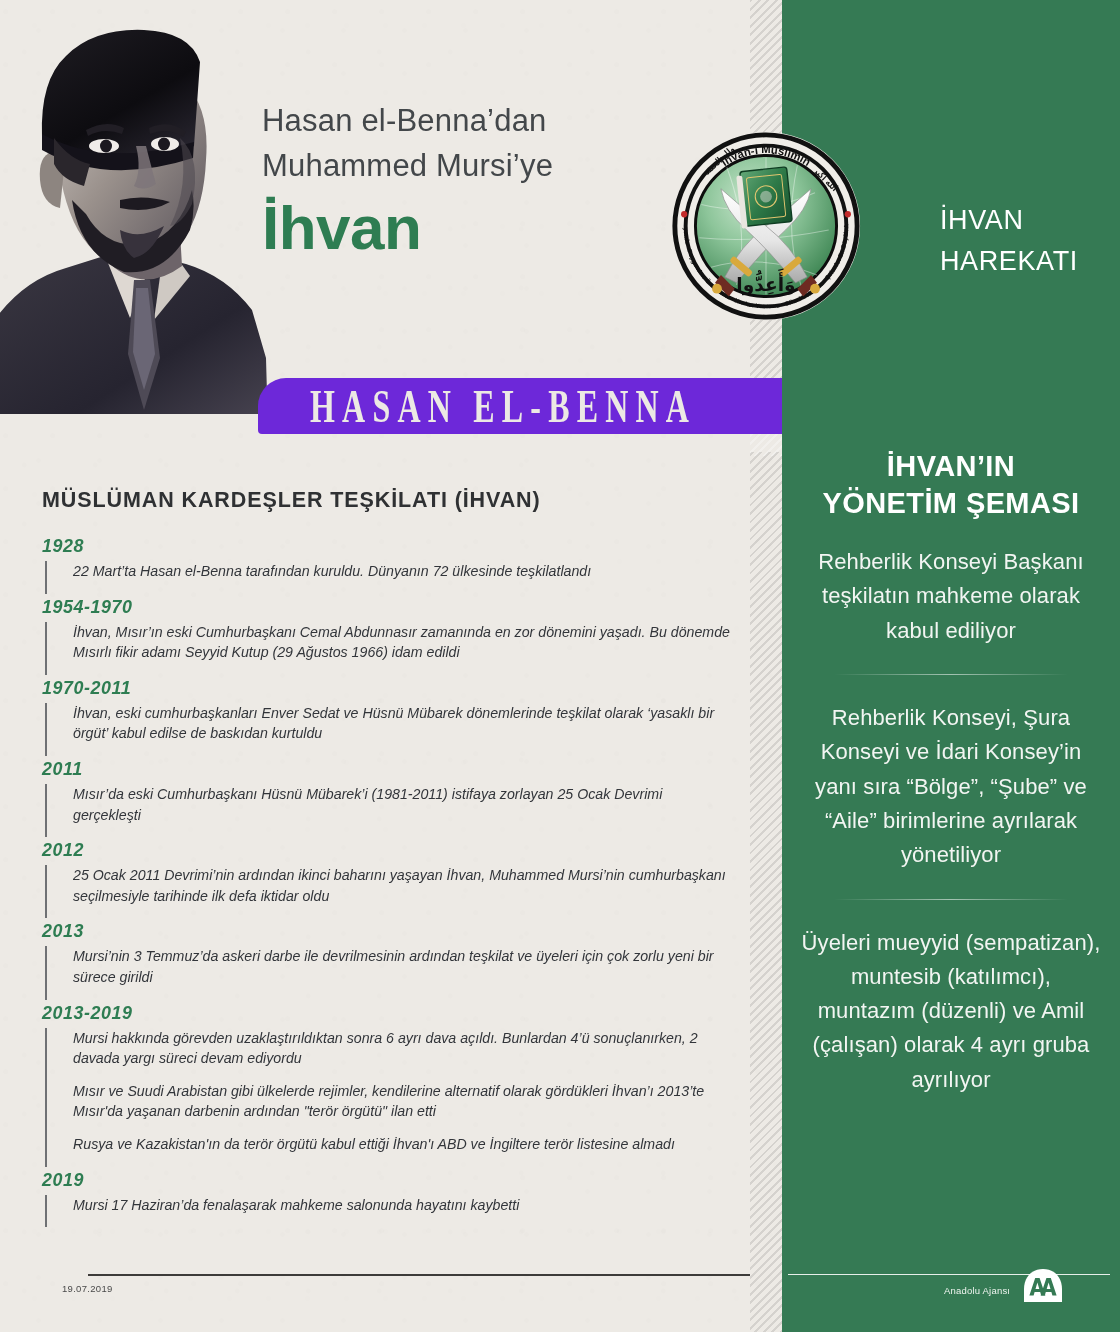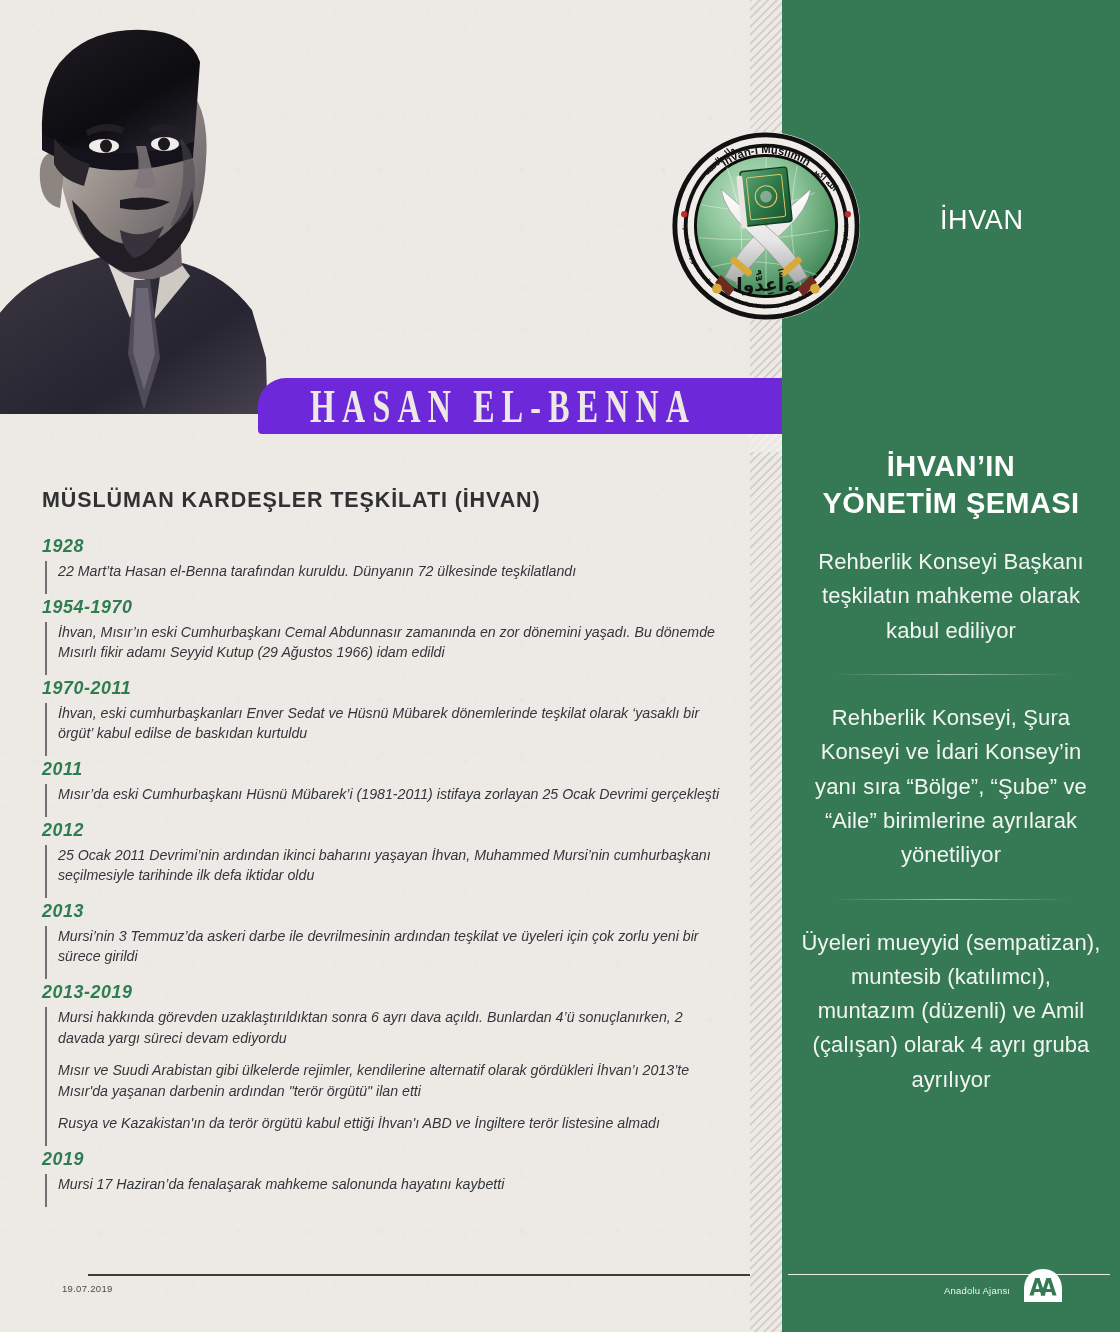--- a/index.html
+++ b/index.html
@@ -92,21 +92,21 @@
   }
   .tl-group{ margin-bottom:2px;font-style:italic; }
   .tl-year{
     font-size:19px; font-weight:700; color:#2E7D52;
     letter-spacing:.6px; margin-bottom:4px;
     font-family:"Liberation Sans", sans-serif;
     transform:scaleX(.94); transform-origin:left center;
   }
   .tl-body{
     border-left:2px solid #6f7174;
-    padding-left:11px; margin-left:3px; padding-bottom:10px;
+    padding-left:26px; margin-left:3px; padding-bottom:10px;
   }
   .tl-item{
     font-size:14.2px; line-height:1.45; color:#32353a;
     margin-bottom:12px; max-width:672px;
   }
   .tl-item:last-child{ margin-bottom:2px; }
 
   
   #rp-title{
     position:absolute; left:792px; top:448px; width:318px;
@@ -209,20 +209,25 @@
       <path d="M155 110 Q176 101 192 114 L189 119 Q174 109 156 116 Z" fill="#211e25"></path>
 
       <path d="M142 128 Q148 152 140 168 Q150 174 162 166 Q156 144 152 128 Z" fill="#7e757a" opacity=".85"></path>
 
       <path d="M186 120 Q208 140 198 186 Q188 206 176 208 Q196 168 186 120 Z" fill="#4e4850" opacity=".55"></path>
 
       <rect x="0" y="396" width="300" height="16" fill="#edeae5"></rect>
     </svg>
   </div>
 
+  <div id="header-text">
+    <div class="h-line">Hasan el-Benna’dan</div>
+    <div class="h-line">Muhammed Mursi’ye</div>
+    <div id="ihvan-big">İhvan</div>
+  </div>
 
   <div id="emblem">
     <svg viewBox="0 0 200 200" xmlns="http://www.w3.org/2000/svg">
       <defs>
         <radialGradient id="gdisc" cx="40%" cy="32%" r="78%">
           <stop offset="0%" stop-color="#c9e6cd"></stop>
           <stop offset="42%" stop-color="#8dc59a"></stop>
           <stop offset="100%" stop-color="#2f7a46"></stop>
         </radialGradient>
         <linearGradient id="blade" x1="0" y1="0" x2="0" y2="1">
@@ -287,20 +292,21 @@
         <circle cx="100" cy="70" r="6" fill="#dcdcd3" opacity=".5"></circle>
         <rect x="72" y="46" width="6" height="54" rx="2" fill="#e9e6df" transform="rotate(-6 100 70)"></rect>
       </g>
 
       <text x="100" y="166" text-anchor="middle" font-size="19" font-weight="700" fill="#111" font-family="'DejaVu Sans',sans-serif">وَأَعِدُّوا</text>
     </svg>
   </div>
 
   <div id="ihvan-harekati">
     <div>İHVAN</div>
+    <div>HAREKATI</div>
   </div>
 
   <div id="banner">
     <span id="banner-text">HASAN EL-BENNA</span>
   </div>
 
   <div id="left-col">
     <div id="section-title">MÜSLÜMAN KARDEŞLER TEŞKİLATI (İHVAN)</div>
     <div id="timeline-root">
         <div class="tl-group">

